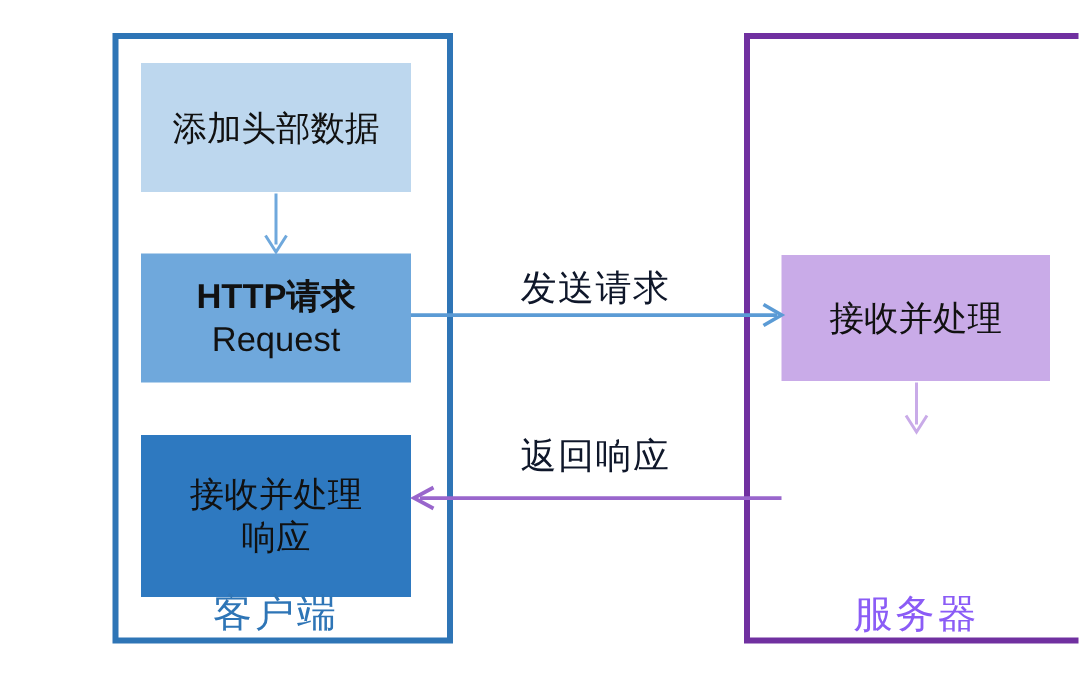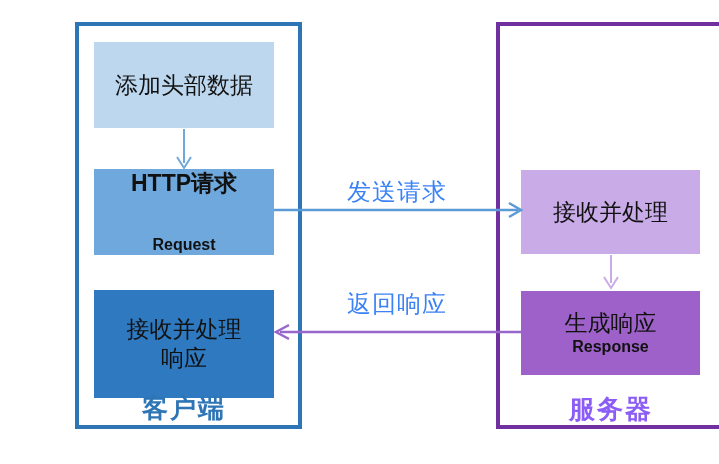--- a/index.html
+++ b/index.html
@@ -22,40 +22,40 @@
   .box{
     position:absolute;
     display:flex;flex-direction:column;
     align-items:center;justify-content:center;
     text-align:center;
     color:#111111;
     font-size:23px;
     line-height:1.25;
   }
   .box-add-header   {left:50px; top:42px;  width:180px;height:86px;background:#BDD7EE;}
-  .box-http-request {left:50px; top:169px; width:180px;height:86px;background:#6FA8DC;font-weight:bold;justify-content:space-between;}
+  .box-http-request {left:50px; top:169px; width:180px;height:86px;background:#6FA8DC;font-weight:bold;}
   .box-receive-proc {left:50px; top:290px; width:180px;height:108px;background:#2E79C0;}
   .box-receive-req  {left:477px;top:170px; width:179px;height:84px;background:#C9ABE8;}
   .box-gen-response {left:477px;top:291px; width:179px;height:84px;background:#9D61C9;}
-  .box .latin{font-weight:bold;font-size:16px;}
+  .box .latin{font-weight:normal;font-size:23px;}
   .container-label{
     position:absolute;
     width:180px;
     text-align:center;
-    font-size:26px;font-weight:bold;
+    font-size:26px;font-weight:normal;
     letter-spacing:2px;
   }
   .label-client{left:50px; top:391px;color:#2E75B6;}
   .label-server{left:477px;top:392px;color:#8b5cf6;}
   .arrow-label{
     position:absolute;
     width:200px;
     text-align:center;
     font-size:24px;
-    color:#3b82f6;
+    color:#0f172a;
     letter-spacing:1px;
   }
   .label-send  {left:253px;top:176px;}
   .label-return{left:253px;top:288px;}
   svg.arrows{position:absolute;left:0;top:0;width:719px;height:464px;pointer-events:none;}
 </style>
 </head>
 <body>
 
 <div class="canvas">
@@ -77,24 +77,20 @@
     <span>接收并处理</span>
     <span>响应</span>
   </div>
 
   <div class="container-label label-client">客户端</div>
 
   <div class="box box-receive-req">
     <span>接收并处理</span>
   </div>
 
-  <div class="box box-gen-response">
-    <span>生成响应</span>
-    <span class="latin">Response</span>
-  </div>
 
   <div class="container-label label-server">服务器</div>
 
   <div class="arrow-label label-send">发送请求</div>
   <div class="arrow-label label-return">返回响应</div>
 
   <svg class="arrows" viewBox="0 0 719 464" xmlns="http://www.w3.org/2000/svg">
 
     <g fill="none" stroke-width="2">
       <line x1="140" y1="129" x2="140" y2="163" stroke="#6FA8DC"></line>

